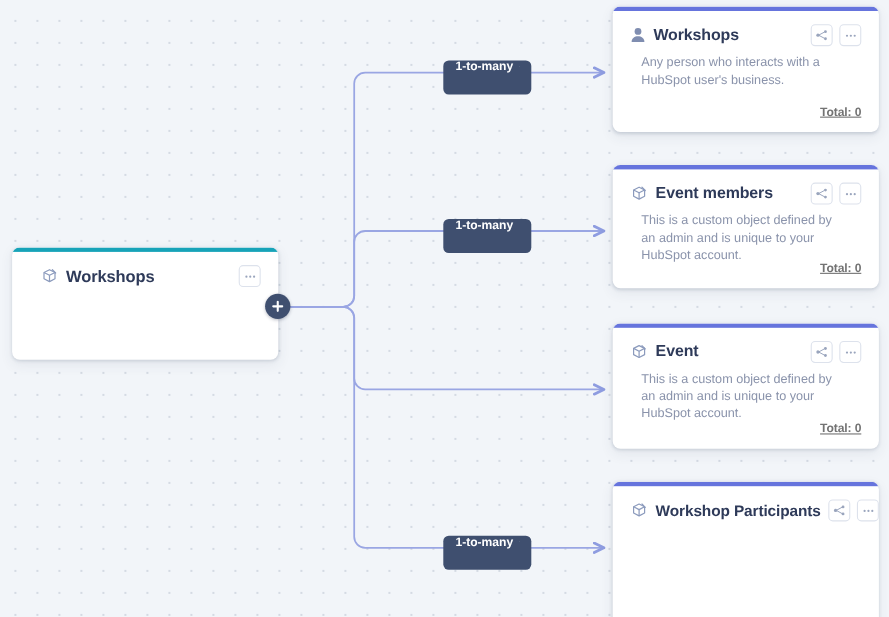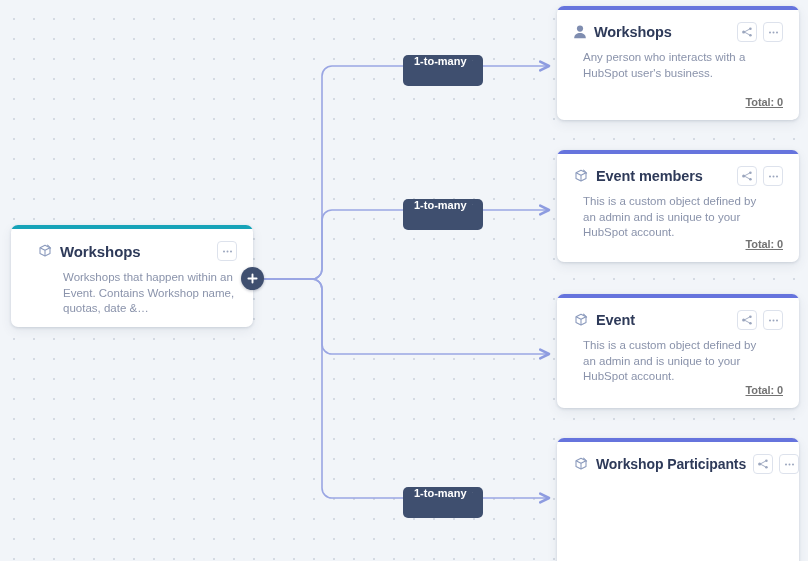--- a/index.html
+++ b/index.html
@@ -214,21 +214,20 @@
         <span class="head-actions">
           <span class="icon-btn">
             <svg width="11" height="11" viewBox="0 0 11 11">
               <circle cx="2" cy="5.5" r="1" fill="#9aa5bd"></circle>
               <circle cx="5.5" cy="5.5" r="1" fill="#9aa5bd"></circle>
               <circle cx="9" cy="5.5" r="1" fill="#9aa5bd"></circle>
             </svg>
           </span>
         </span>
       </div>
-      <div class="card-desc">Workshops that happen within an Event. Contains Workshop name, quotas, date &amp;…</div>
     </div>
   </div>
 
   <div id="plus-btn">
     <svg width="11" height="11" viewBox="0 0 11 11">
       <path d="M5.5 1.4 V9.6 M1.4 5.5 H9.6" stroke="#ffffff" stroke-width="1.9" stroke-linecap="round"></path>
     </svg>
   </div>
 
   <div class="rel-badge" id="rel-1">

